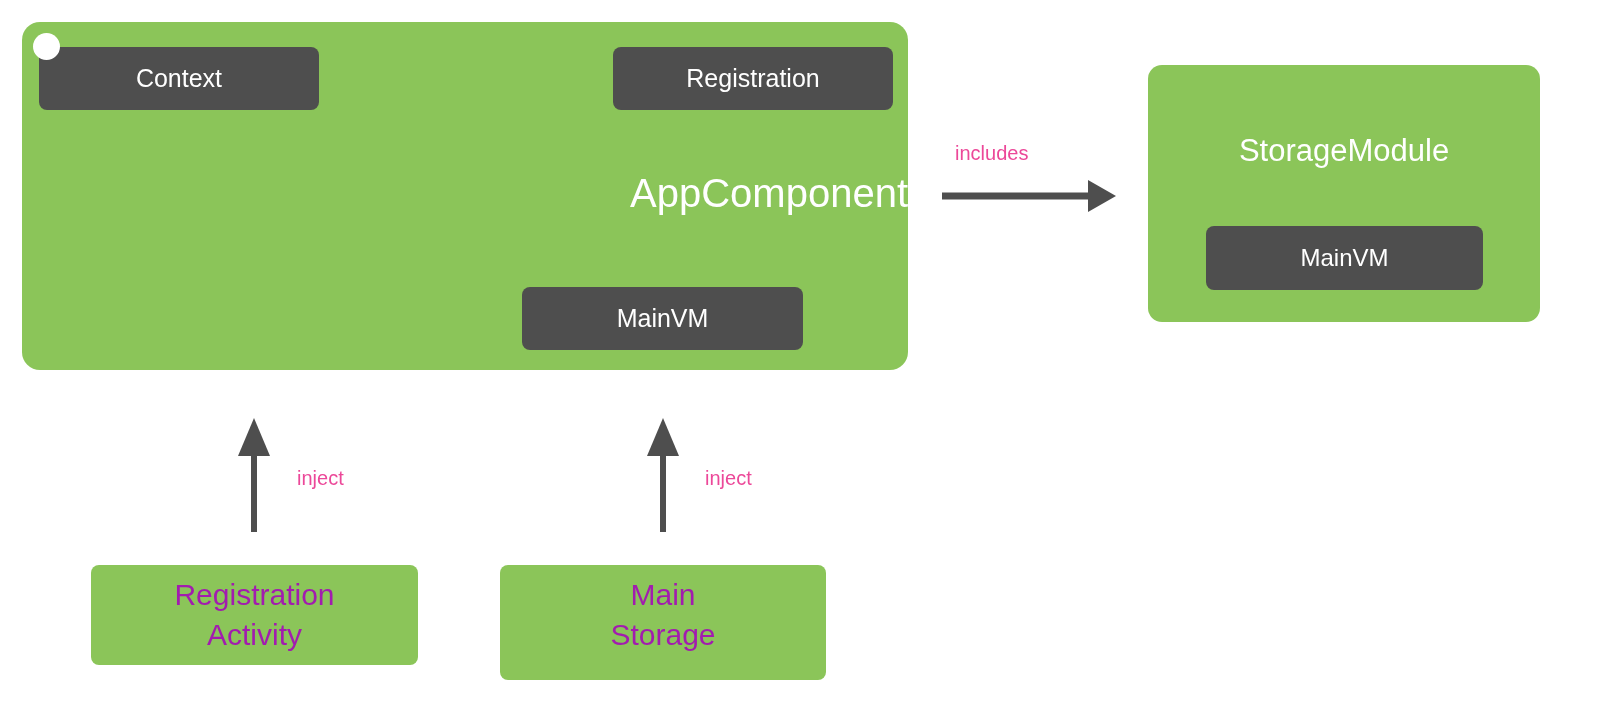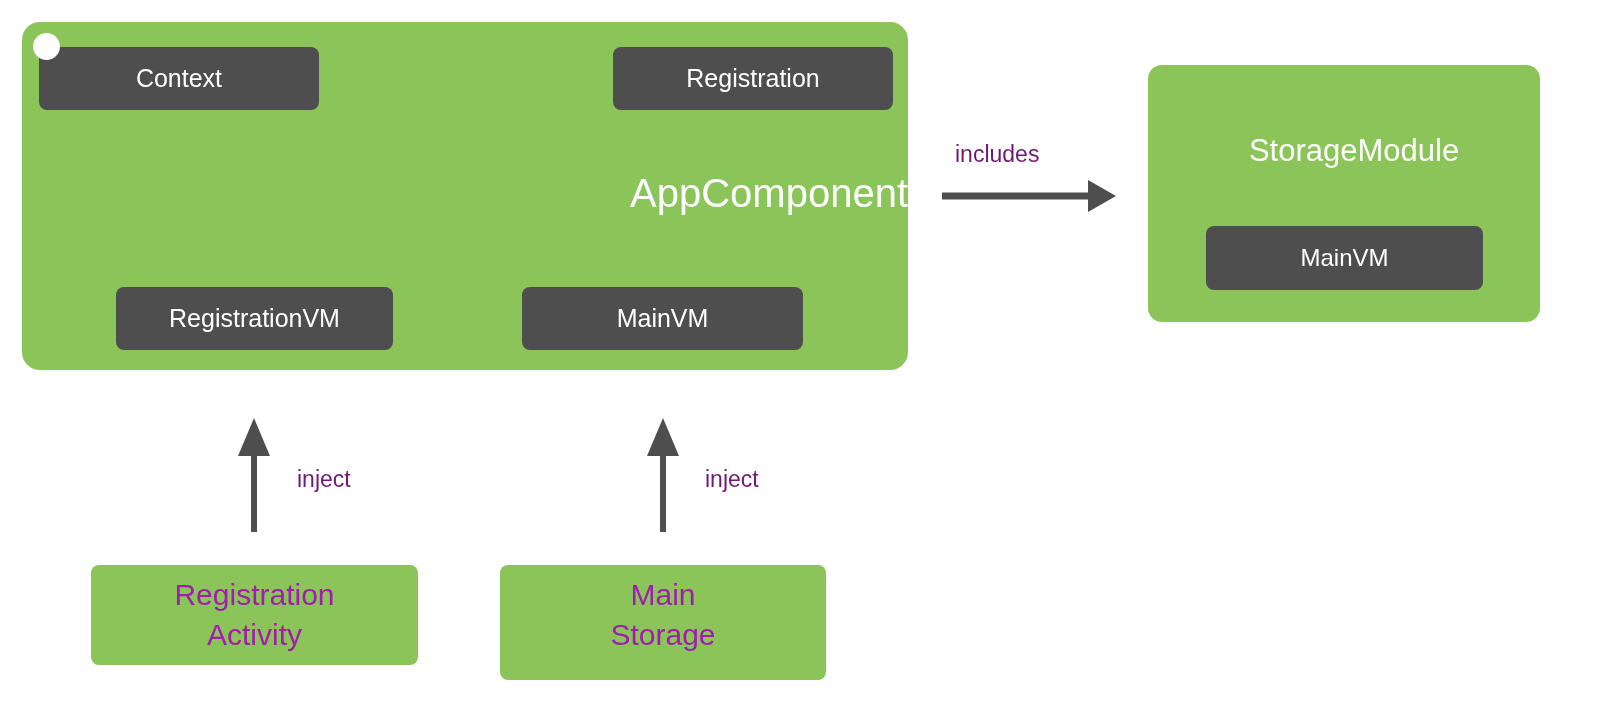--- a/index.html
+++ b/index.html
@@ -103,21 +103,20 @@
     width: 886px;
     text-align: right;
     font-size: 40px;
   }
   #storage-module-title {
     left: 1148px;
     top: 135px;
     width: 392px;
     text-align: center;
     font-size: 31px;
-    margin-left: 10px;
   }
   .activity-title {
     position: absolute;
     color: #a21caf;
     font-size: 30px;
     line-height: 1.34;
     text-align: center;
     white-space: pre-line;
   }
   #registration-activity-title {
@@ -127,22 +126,22 @@
   }
   #main-activity-title {
     left: 500px;
     top: 575px;
     width: 326px;
   }
 
   
   .edge-label {
     position: absolute;
-    color: #701a75;
-    font-size: 23px;
+    color: #ec4899;
+    font-size: 20px;
     line-height: 1;
     white-space: nowrap;
   }
   #includes-label { left: 955px; top: 143px; }
   #inject-label-registration { left: 297px; top: 468px; }
   #inject-label-main { left: 705px; top: 468px; }
 
   
   .arrow-svg {
     position: absolute;
@@ -165,23 +164,20 @@
 
 
   <div class="dark-box" id="chip-usermanager">
     <span class="dark-box-label">Registration</span>
   </div>
 
   <div id="component-marker-dot"></div>
 
   <div class="green-title" id="app-component-title">AppComponent</div>
 
-  <div class="dark-box" id="chip-registrationvm">
-    <span class="dark-box-label">RegistrationVM</span>
-  </div>
 
   <div class="dark-box" id="chip-mainvm">
     <span class="dark-box-label">MainVM</span>
   </div>
 
   <div class="green-box" id="storage-module-container"></div>
 
   <div class="green-title" id="storage-module-title">StorageModule</div>
 
   <div class="dark-box" id="chip-storage">

